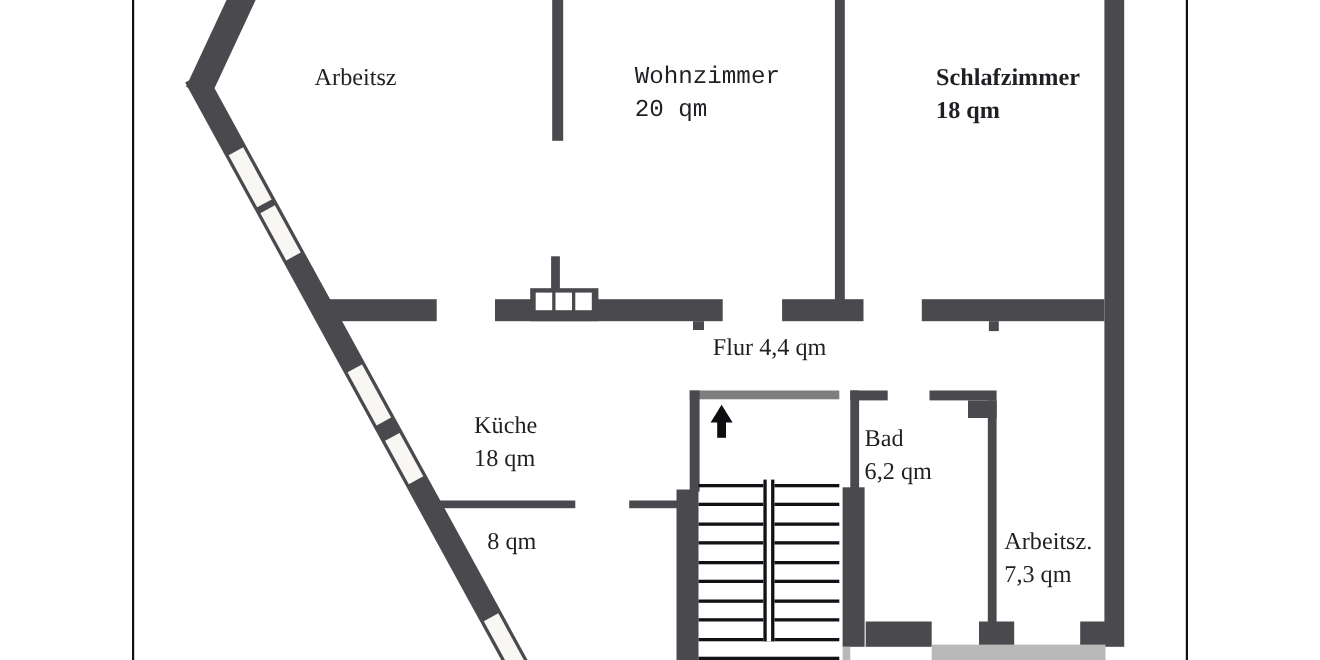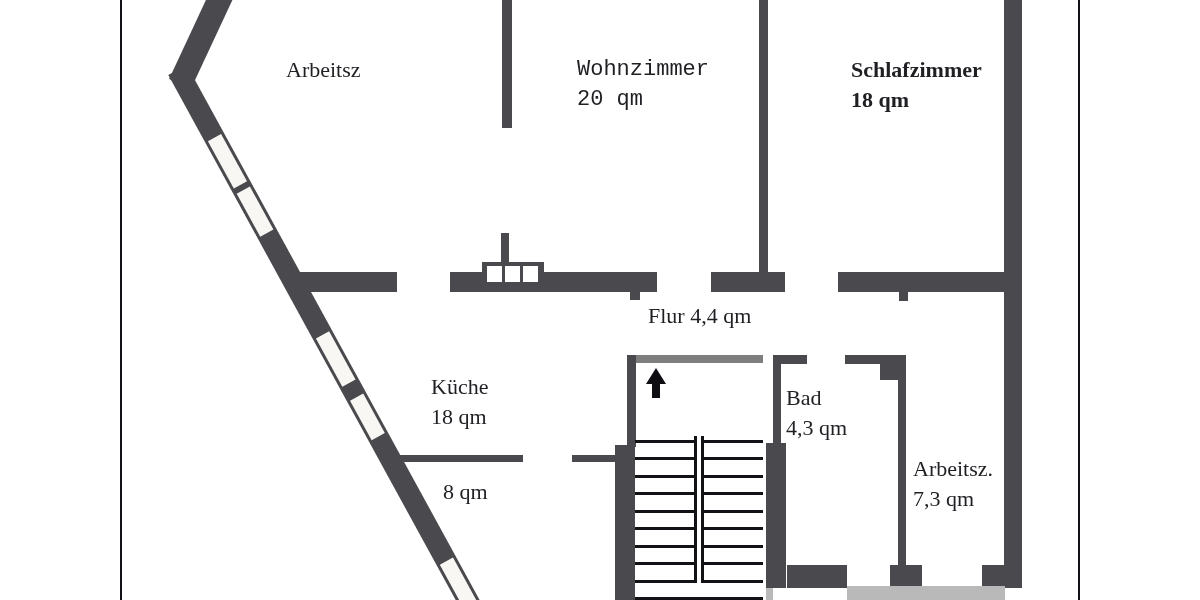--- a/index.html
+++ b/index.html
@@ -118,23 +118,23 @@
   <div class="label" style="left:648px;top:301px;">
     <span>Flur</span>
     <span>4,4 qm</span>
   </div>
   <div class="label" style="left:431px;top:344px;margin-top:28px;">
     <div>Küche</div>
     <div>18 qm</div>
   </div>
   <div class="label" style="left:786px;top:383px;">
     <div>Bad</div>
-    <div>4,3 qm</div>
+    <div>6,2 qm</div>
   </div>
   <div class="label" style="left:443px;top:477px;">
     <div>8 qm</div>
   </div>
-  <div class="label" style="left:913px;top:454px;">
+  <div class="label" style="left:913px;top:477px;">
     <div>Arbeitsz.</div>
     <div>7,3 qm</div>
   </div>
 
 </div>
 
 </body></html>

